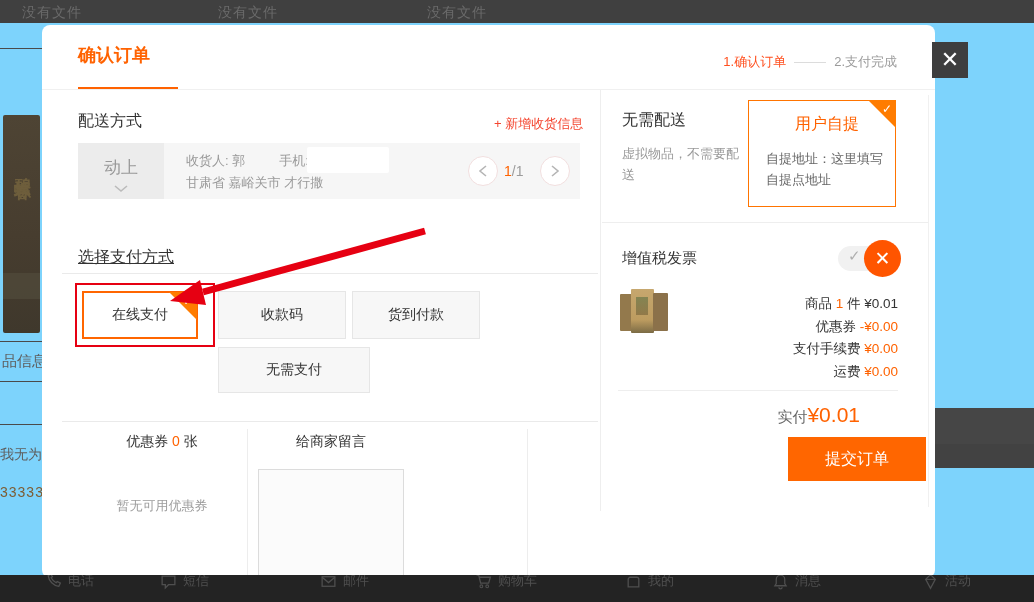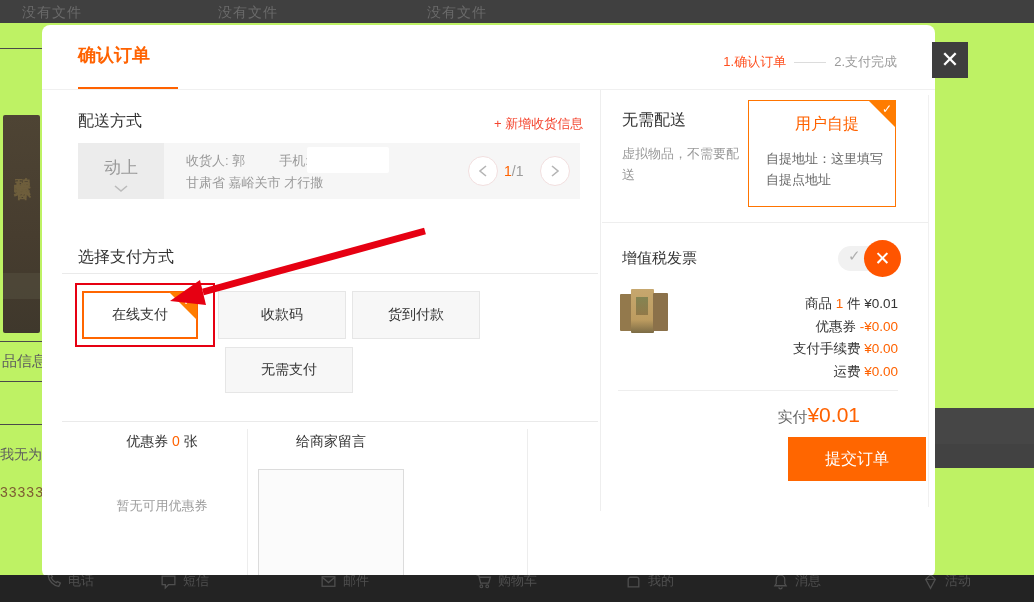--- a/index.html
+++ b/index.html
@@ -1,18 +1,18 @@
 <!DOCTYPE html>
 <html><head>
 <meta charset="utf-8">
 <style>
   * { margin:0; padding:0; box-sizing:border-box; }
   html,body { width:1034px; height:602px; overflow:hidden; }
   body { font-family:"Liberation Sans", sans-serif; }
-  #stage { position:relative; width:1034px; height:602px; background:#bef264; overflow:hidden; }
+  #stage { position:relative; width:1034px; height:602px; background:#7dd3fc; overflow:hidden; }
 
   
   .bg-topstrip { position:absolute; left:0; top:0; width:1034px; height:23px; background:#404040; }
   .bg-toplabel { position:absolute; top:4px; font-size:14px; color:#6a6a6a; letter-spacing:1px; }
   .bg-leftline { position:absolute; left:0; width:42px; height:1px; background:#4a4a4a; }
   .bg-package { position:absolute; left:3px; top:115px; width:37px; height:218px; border-radius:2px;
     background:linear-gradient(180deg,#4e4434 0%,#473d2f 55%,#3f382c 100%); }
   .bg-package .vtext { position:absolute; left:8px; top:48px; writing-mode:vertical-rl; font-size:17px; font-weight:bold; color:#6e5e3c; letter-spacing:4px; }
   .bg-package .band { position:absolute; left:0; bottom:34px; width:100%; height:26px; background:#55503f; opacity:.55; }
   .bg-lefttext { position:absolute; font-size:14px; color:#5e5e5e; }
@@ -204,35 +204,35 @@
       <div class="pg-counter">
         <span class="pg-cur">1</span><span class="pg-total">/1</span>
       </div>
       <div class="pg-circle" style="left:462px">
         <svg width="10" height="12" viewBox="0 0 10 12">
             <path d="M2 1l6 5-6 5" fill="none" stroke="#b5b5b5" stroke-width="1.6"></path>
           </svg>
       </div>
     </div>
 
-    <div class="sec-title" style="left:36px; top:222px;">选择支付方式</div>
+    <div class="sec-title" style="left:36px; top:222px;text-decoration:underline;">选择支付方式</div>
     <div class="pay-divider"></div>
 
     <div class="pay-btn selected" style="left:40px; top:266px; width:116px;">
       <span>在线支付</span>
       <div class="corner-badge"></div>
       <span class="corner-check">✓</span>
     </div>
     <div class="pay-btn" style="left:176px; top:266px; width:128px;">
       <span>收款码</span>
     </div>
     <div class="pay-btn" style="left:310px; top:266px; width:128px;">
       <span>货到付款</span>
     </div>
-    <div class="pay-btn" style="left:176px; top:322px; width:128px; height:46px;margin-left:7px;">
+    <div class="pay-btn" style="left:176px; top:322px; width:152px; height:46px;">
       <span>无需支付</span>
     </div>
 
     <div class="anno-rect"></div>
     <svg class="anno-arrow" width="893" height="553" viewBox="0 0 893 553">
       <line x1="383" y1="206" x2="161" y2="267" stroke="#e60012" stroke-width="7"></line>
       <polygon points="128,276 158,255 164,280" fill="#e60012"></polygon>
     </svg>
 
     <div class="coupon-hr"></div>

